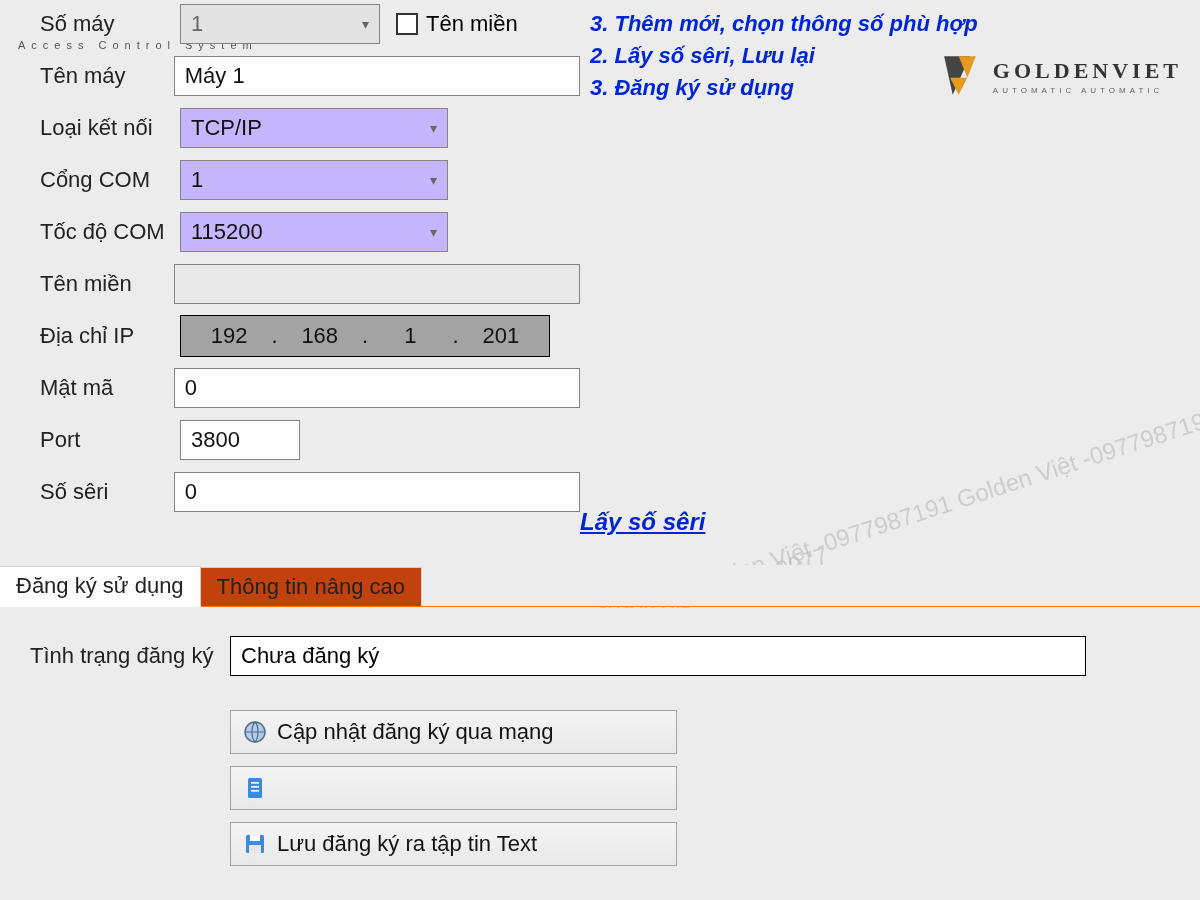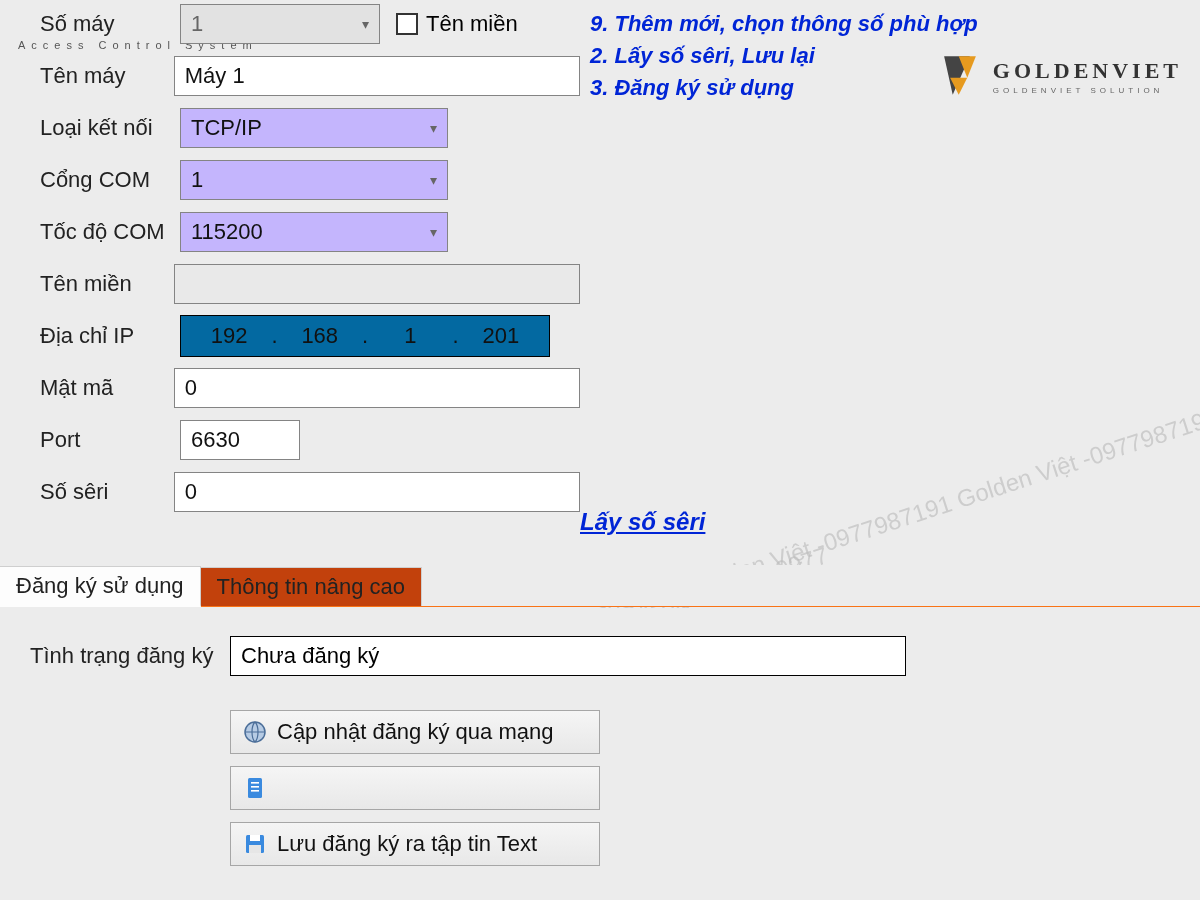--- a/index.html
+++ b/index.html
@@ -70,21 +70,21 @@
     font-size: 22px;
     color: #111;
   }
   .text-input.small { width: 120px; }
   .ip-input {
     display: inline-flex;
     align-items: center;
     width: 370px;
     height: 42px;
     border: 1px solid #000;
-    background: #0369a1;
+    background: #a3a3a3;
     padding: 0 10px;
     font-size: 22px;
     color: #111;
     letter-spacing: 0;
   }
   .ip-seg { text-align: center; flex: 1; }
   .dot { padding: 0 4px; }
   .checkbox-wrap {
     display: inline-flex;
     align-items: center;
@@ -195,39 +195,39 @@
     display: flex;
     align-items: center;
     margin-bottom: 34px;
   }
   .reg-label {
     width: 200px;
     font-size: 22px;
     color: #222;
   }
   .reg-input {
-    width: 676px;
+    width: 856px;
     height: 40px;
     border: 1px solid #000;
     background: #fff;
     padding: 0 10px;
     font-size: 22px;
     display: inline-flex;
     align-items: center;
   }
   .button-stack {
     margin-left: 200px;
     display: flex;
     flex-direction: column;
     gap: 12px;
   }
   .btn {
     display: inline-flex;
     align-items: center;
-    width: 370px;
+    width: 447px;
     height: 44px;
     border: 1px solid #a6a6a6;
     background: linear-gradient(#f5f5f5,#e8e8e8);
     padding: 0 12px;
     font-size: 22px;
     color: #111;
     gap: 10px;
     cursor: pointer;
   }
   .btn svg { width: 24px; height: 24px; flex:0 0 24px; }
@@ -242,26 +242,26 @@
   <div class="r2">Access Control System</div>
 </div>
 <div class="logo-golden">
   <svg viewBox="0 0 60 56">
     <polygon points="15,5 45,5 25,50" fill="#444"></polygon>
     <polygon points="32,5 52,5 42,30" fill="#e69a1f"></polygon>
     <polygon points="22,30 42,30 32,50" fill="#e69a1f"></polygon>
   </svg>
   <div class="gtext">
     <div class="g1">GOLDENVIET</div>
-    <div class="g2">GOLDENVIET SOLUTION</div>
+    <div class="g2">AUTOMATIC AUTOMATIC</div>
   </div>
 </div>
 
 <div class="instructions">
-  <div>9. Thêm mới, chọn thông số phù hợp</div>
+  <div>3. Thêm mới, chọn thông số phù hợp</div>
   <div>2. Lấy số sêri, Lưu lại</div>
   <div>3. Đăng ký sử dụng</div>
 </div>
 
 <div class="form-area">
   <div class="row">
     <div class="label">Số máy</div>
     <div class="select disabled" style="width:200px">
       <span>1</span>
       <span class="caret">▾</span>
@@ -326,21 +326,21 @@
   <div class="row">
     <div class="label">Mật mã</div>
     <div class="text-input">
       <span>0</span>
     </div>
   </div>
 
   <div class="row">
     <div class="label">Port</div>
     <div class="text-input small">
-      <span>6630</span>
+      <span>3800</span>
     </div>
   </div>
 
   <div class="row">
     <div class="label">Số sêri</div>
     <div class="text-input">
       <span>0</span>
     </div>
   </div>
 </div>

